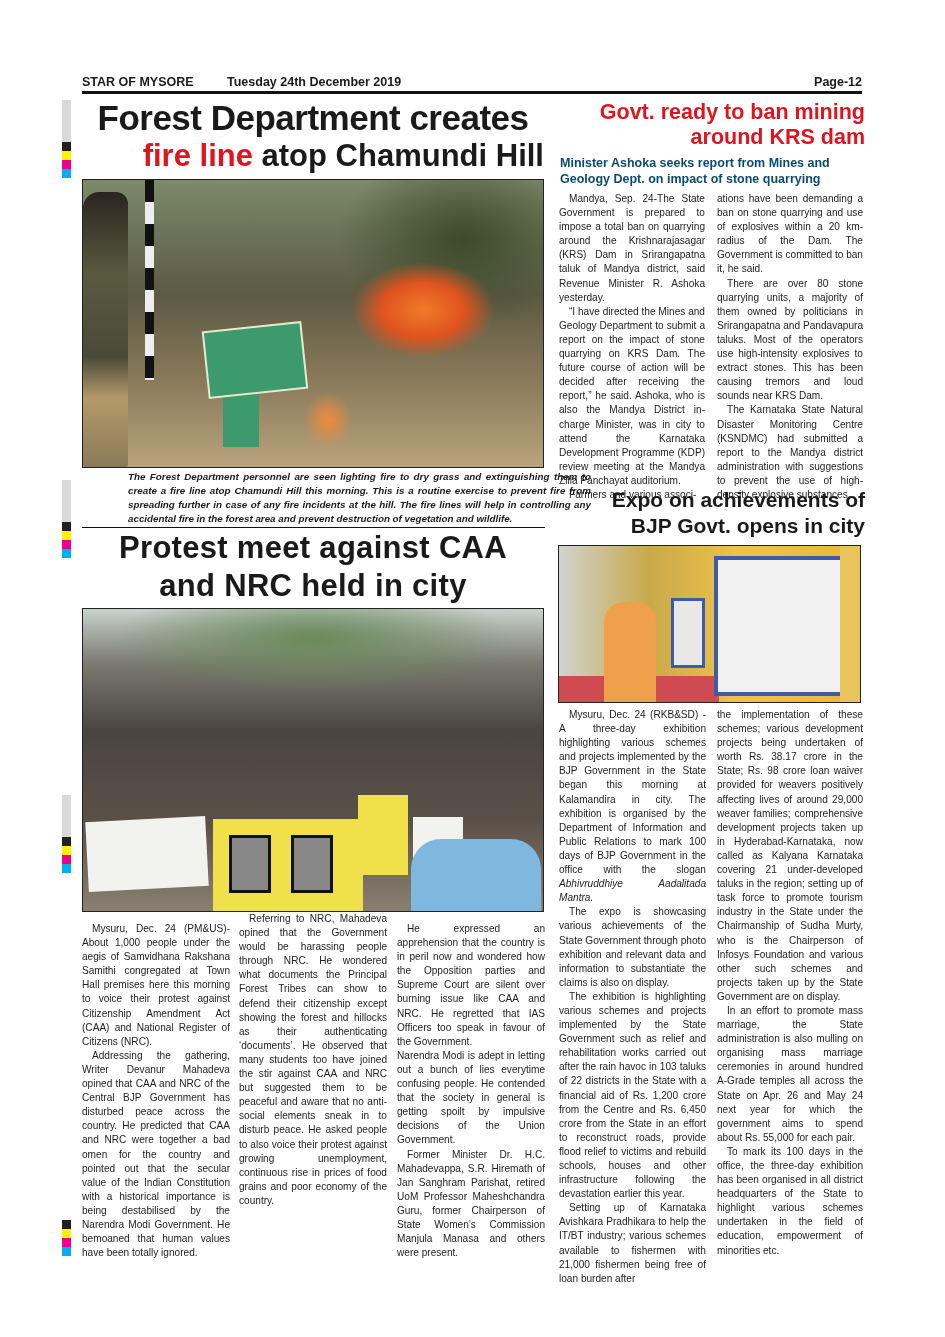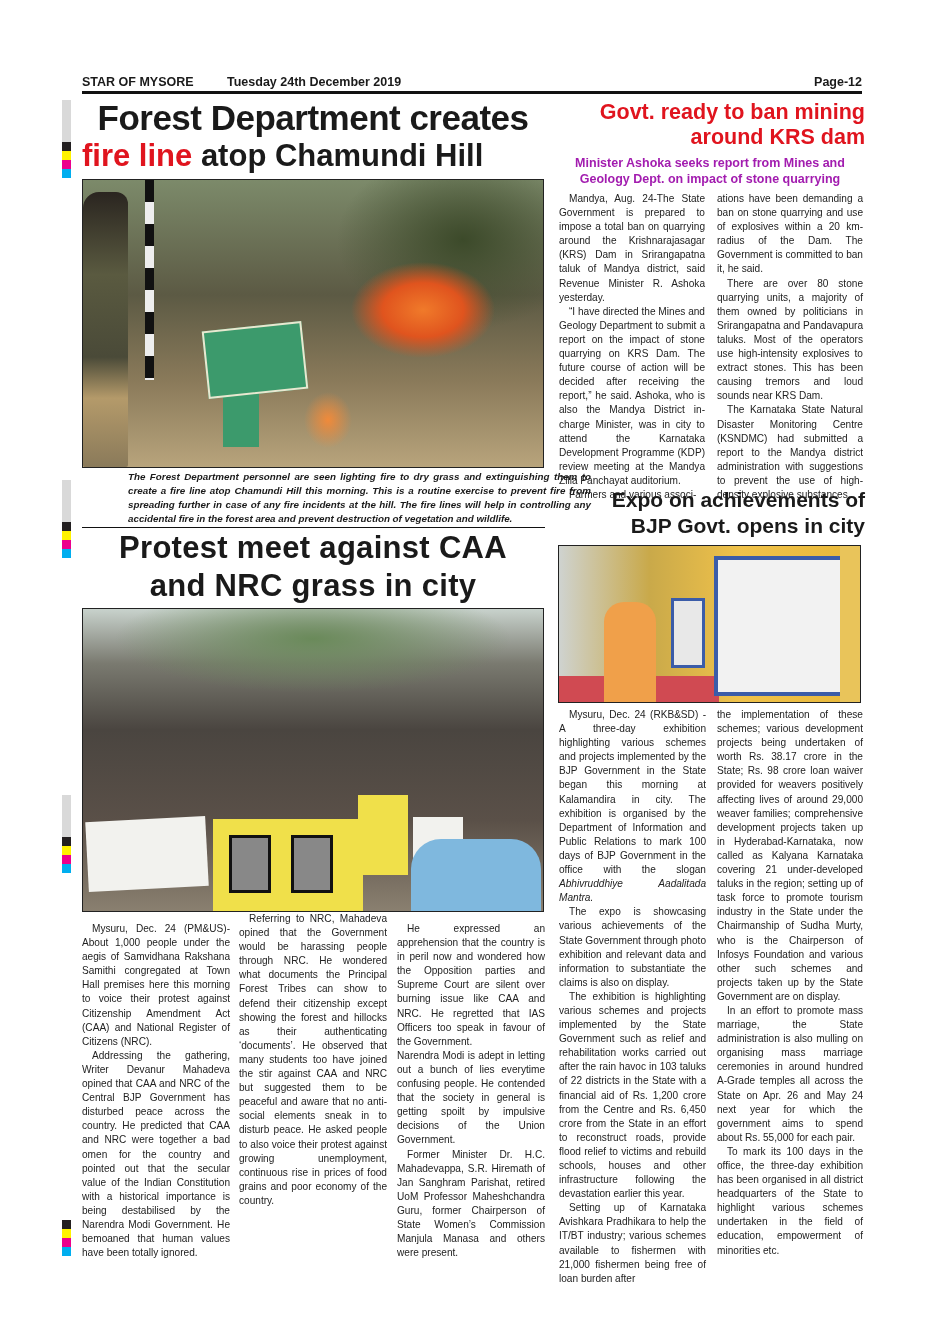--- a/index.html
+++ b/index.html
@@ -16,25 +16,25 @@
 
   
   .mast { position: absolute; left: 82px; top: 73px; width: 780px; height: 18px; font-weight: bold; font-size: 12.5px; }
   .mast .paper { position: absolute; left: 0; top: 2px; }
   .mast .date { position: absolute; left: 145px; top: 2px; }
   .mast .page { position: absolute; right: 0; top: 2px; }
   .mast-rule { position: absolute; left: 82px; top: 91px; width: 780px; height: 3px; background: #111; }
 
   
   .h-forest1 { position: absolute; left: 82px; top: 98px; width: 462px; text-align: center; font-weight: bold; font-size: 35px; letter-spacing: -0.5px; line-height: 40px; }
-  .h-forest2 { position: absolute; left: 82px; top: 138px; width: 462px; text-align: left; font-weight: bold; font-size: 31px; line-height: 36px; }
+  .h-forest2 { position: absolute; left: 82px; top: 138px; width: 462px; text-align: right; font-weight: bold; font-size: 31px; line-height: 36px; }
   .red { color: #e0141e; }
 
   .h-krs { position: absolute; left: 555px; top: 100px; width: 310px; text-align: right; font-weight: bold; font-size: 21.5px; line-height: 25px; color: #e0141e; }
-  .h-krs-sub { position: absolute; left: 560px; top: 155px; width: 300px; text-align: center; font-weight: bold; font-size: 12.5px; line-height: 16px; color: #a21caf; }
+  .h-krs-sub { position: absolute; left: 560px; top: 155px; width: 300px; text-align: left; font-weight: bold; font-size: 12.5px; line-height: 16px; color: #0c4a6e; }
 
   
   .photo { position: absolute; border: 1px solid #222; overflow: hidden; }
   .photo-fire { left: 82px; top: 179px; width: 462px; height: 289px;
     background:
       radial-gradient(ellipse 90px 60px at 340px 130px, #f07a2a 0%, #e0541e 45%, rgba(80,50,30,0) 80%),
       radial-gradient(ellipse 30px 35px at 245px 240px, #f08a3a 0%, rgba(120,80,40,0) 80%),
       radial-gradient(ellipse 140px 100px at 380px 60px, #3c4a2a 0%, rgba(60,70,40,0) 90%),
       linear-gradient(180deg, #7c8a6a 0%, #5c5a44 40%, #8a7a5a 70%, #b8a47c 100%);
   }
@@ -123,33 +123,33 @@
   <div class="fire-person"></div>
   <div class="fire-sign-post"></div>
   <div class="fire-sign"></div>
 </div>
 <div class="caption-fire">The Forest Department personnel are seen lighting fire to dry grass and extinguishing them to create a fire line atop Chamundi Hill this morning. This is a routine exercise to prevent fire from spreading further in case of any fire incidents at the hill. The fire lines will help in controlling any accidental fire in the forest area and prevent destruction of vegetation and wildlife.</div>
 <div class="caption-rule"></div>
 
 <div class="h-krs">Govt. ready to ban mining around KRS dam</div>
 <div class="h-krs-sub">Minister Ashoka seeks report from Mines and Geology Dept. on impact of stone quarrying</div>
 <div class="col" style="left:559px; top:192px; width:146px;">
-  <p>Mandya, Aug. 24-The State Government is prepared to impose a total ban on quarrying around the Krishnarajasagar (KRS) Dam in Srirangapatna taluk of Mandya district, said Revenue Minister R. Ashoka yesterday.</p>
+  <p>Mandya, Sep. 24-The State Government is prepared to impose a total ban on quarrying around the Krishnarajasagar (KRS) Dam in Srirangapatna taluk of Mandya district, said Revenue Minister R. Ashoka yesterday.</p>
   <p>“I have directed the Mines and Geology Department to submit a report on the impact of stone quarrying on KRS Dam. The future course of action will be decided after receiving the report,” he said.  Ashoka, who is also the Mandya District in-charge Minister, was in city to attend the Karnataka Development Programme (KDP) review meeting at the Mandya Zilla Panchayat auditorium.</p>
   <p>Farmers and various associ-</p>
 </div>
 <div class="col" style="left:717px; top:192px; width:146px;">
   <p style="text-indent:0">ations have been demanding a ban on stone quarrying and use of explosives within a 20 km-radius of the Dam. The Government is committed to ban it, he said.</p>
   <p>There are over 80 stone quarrying units, a majority of them owned by politicians in Srirangapatna and Pandavapura taluks. Most of the operators use high-intensity explosives to extract stones. This has been causing tremors and loud sounds near KRS Dam.</p>
   <p>The Karnataka State Natural Disaster Monitoring Centre (KSNDMC) had submitted a report to the Mandya district administration with suggestions to prevent the use of high-density explosive substances.</p>
 </div>
 
 <div class="h-protest">
   <div>Protest meet against CAA</div>
-  <div>and NRC grass in city</div>
+  <div>and NRC held in city</div>
 </div>
 <div class="photo photo-protest">
   <div class="pr-sign1"></div>
   <div class="pr-sign2"></div>
   <div class="pr-photo1"></div>
   <div class="pr-photo2"></div>
   <div class="pr-sign3"></div>
   <div class="pr-sign4"></div>
   <div class="pr-man"></div>
 </div>

